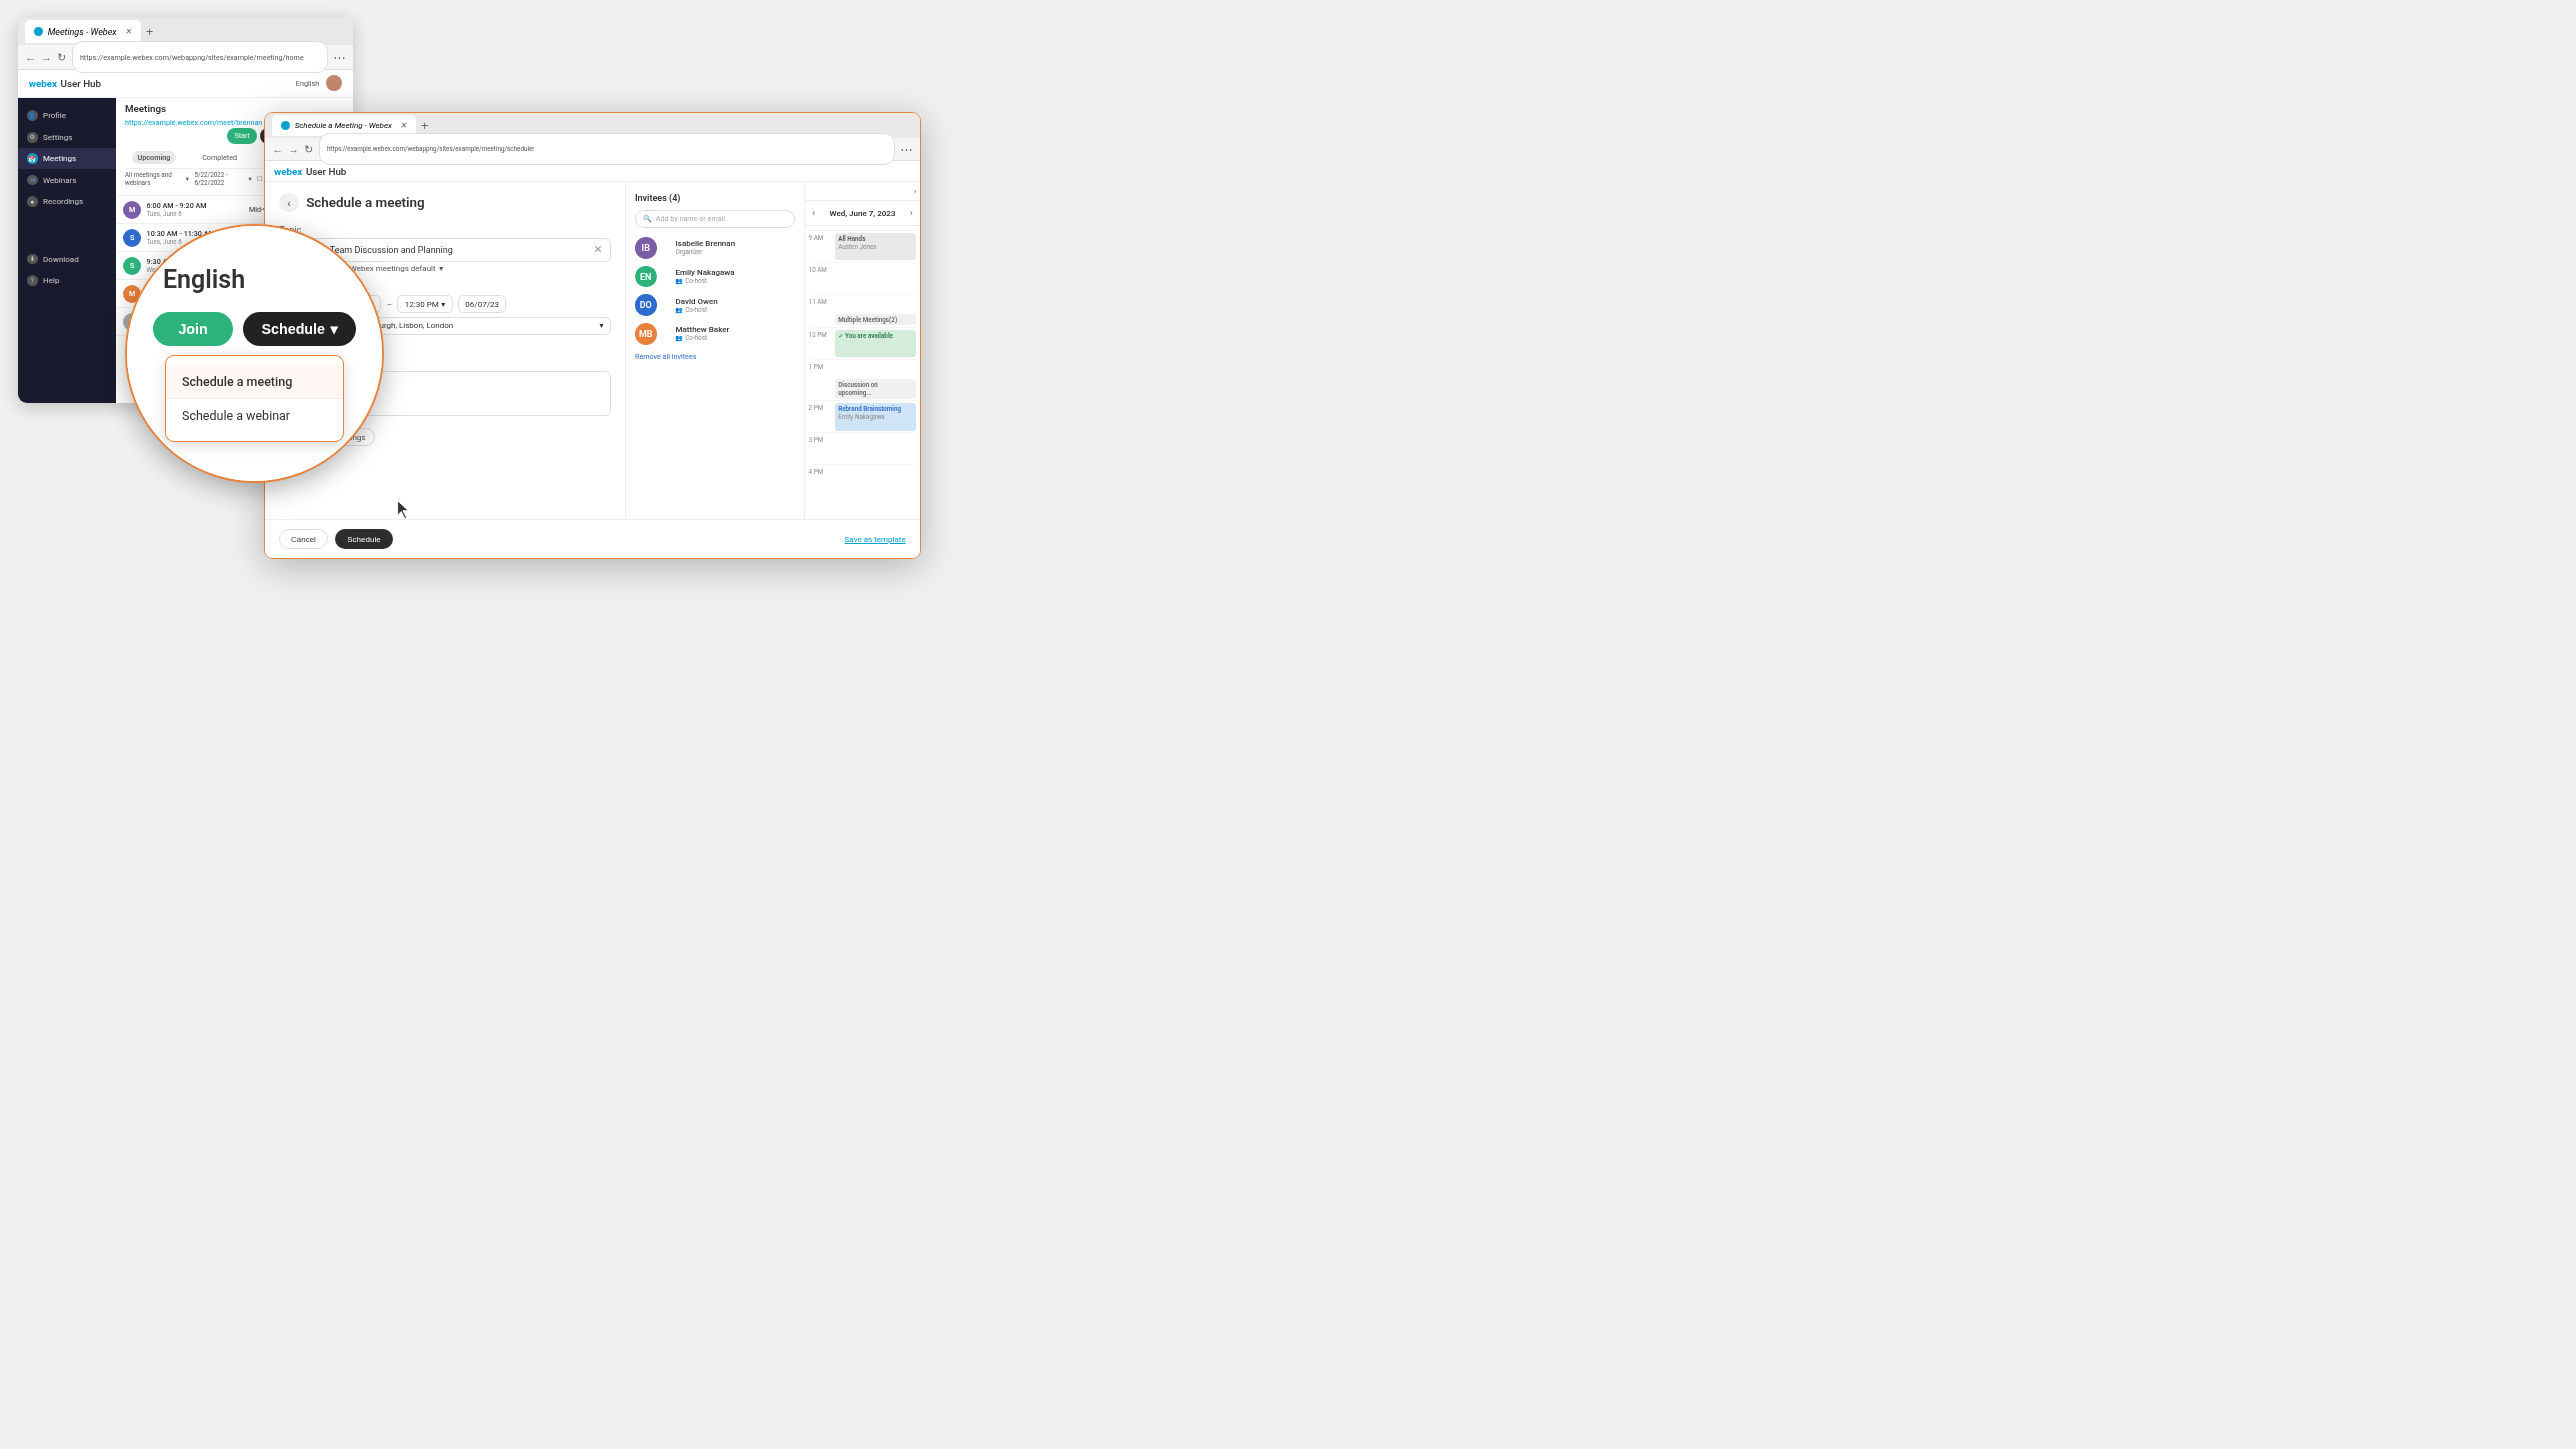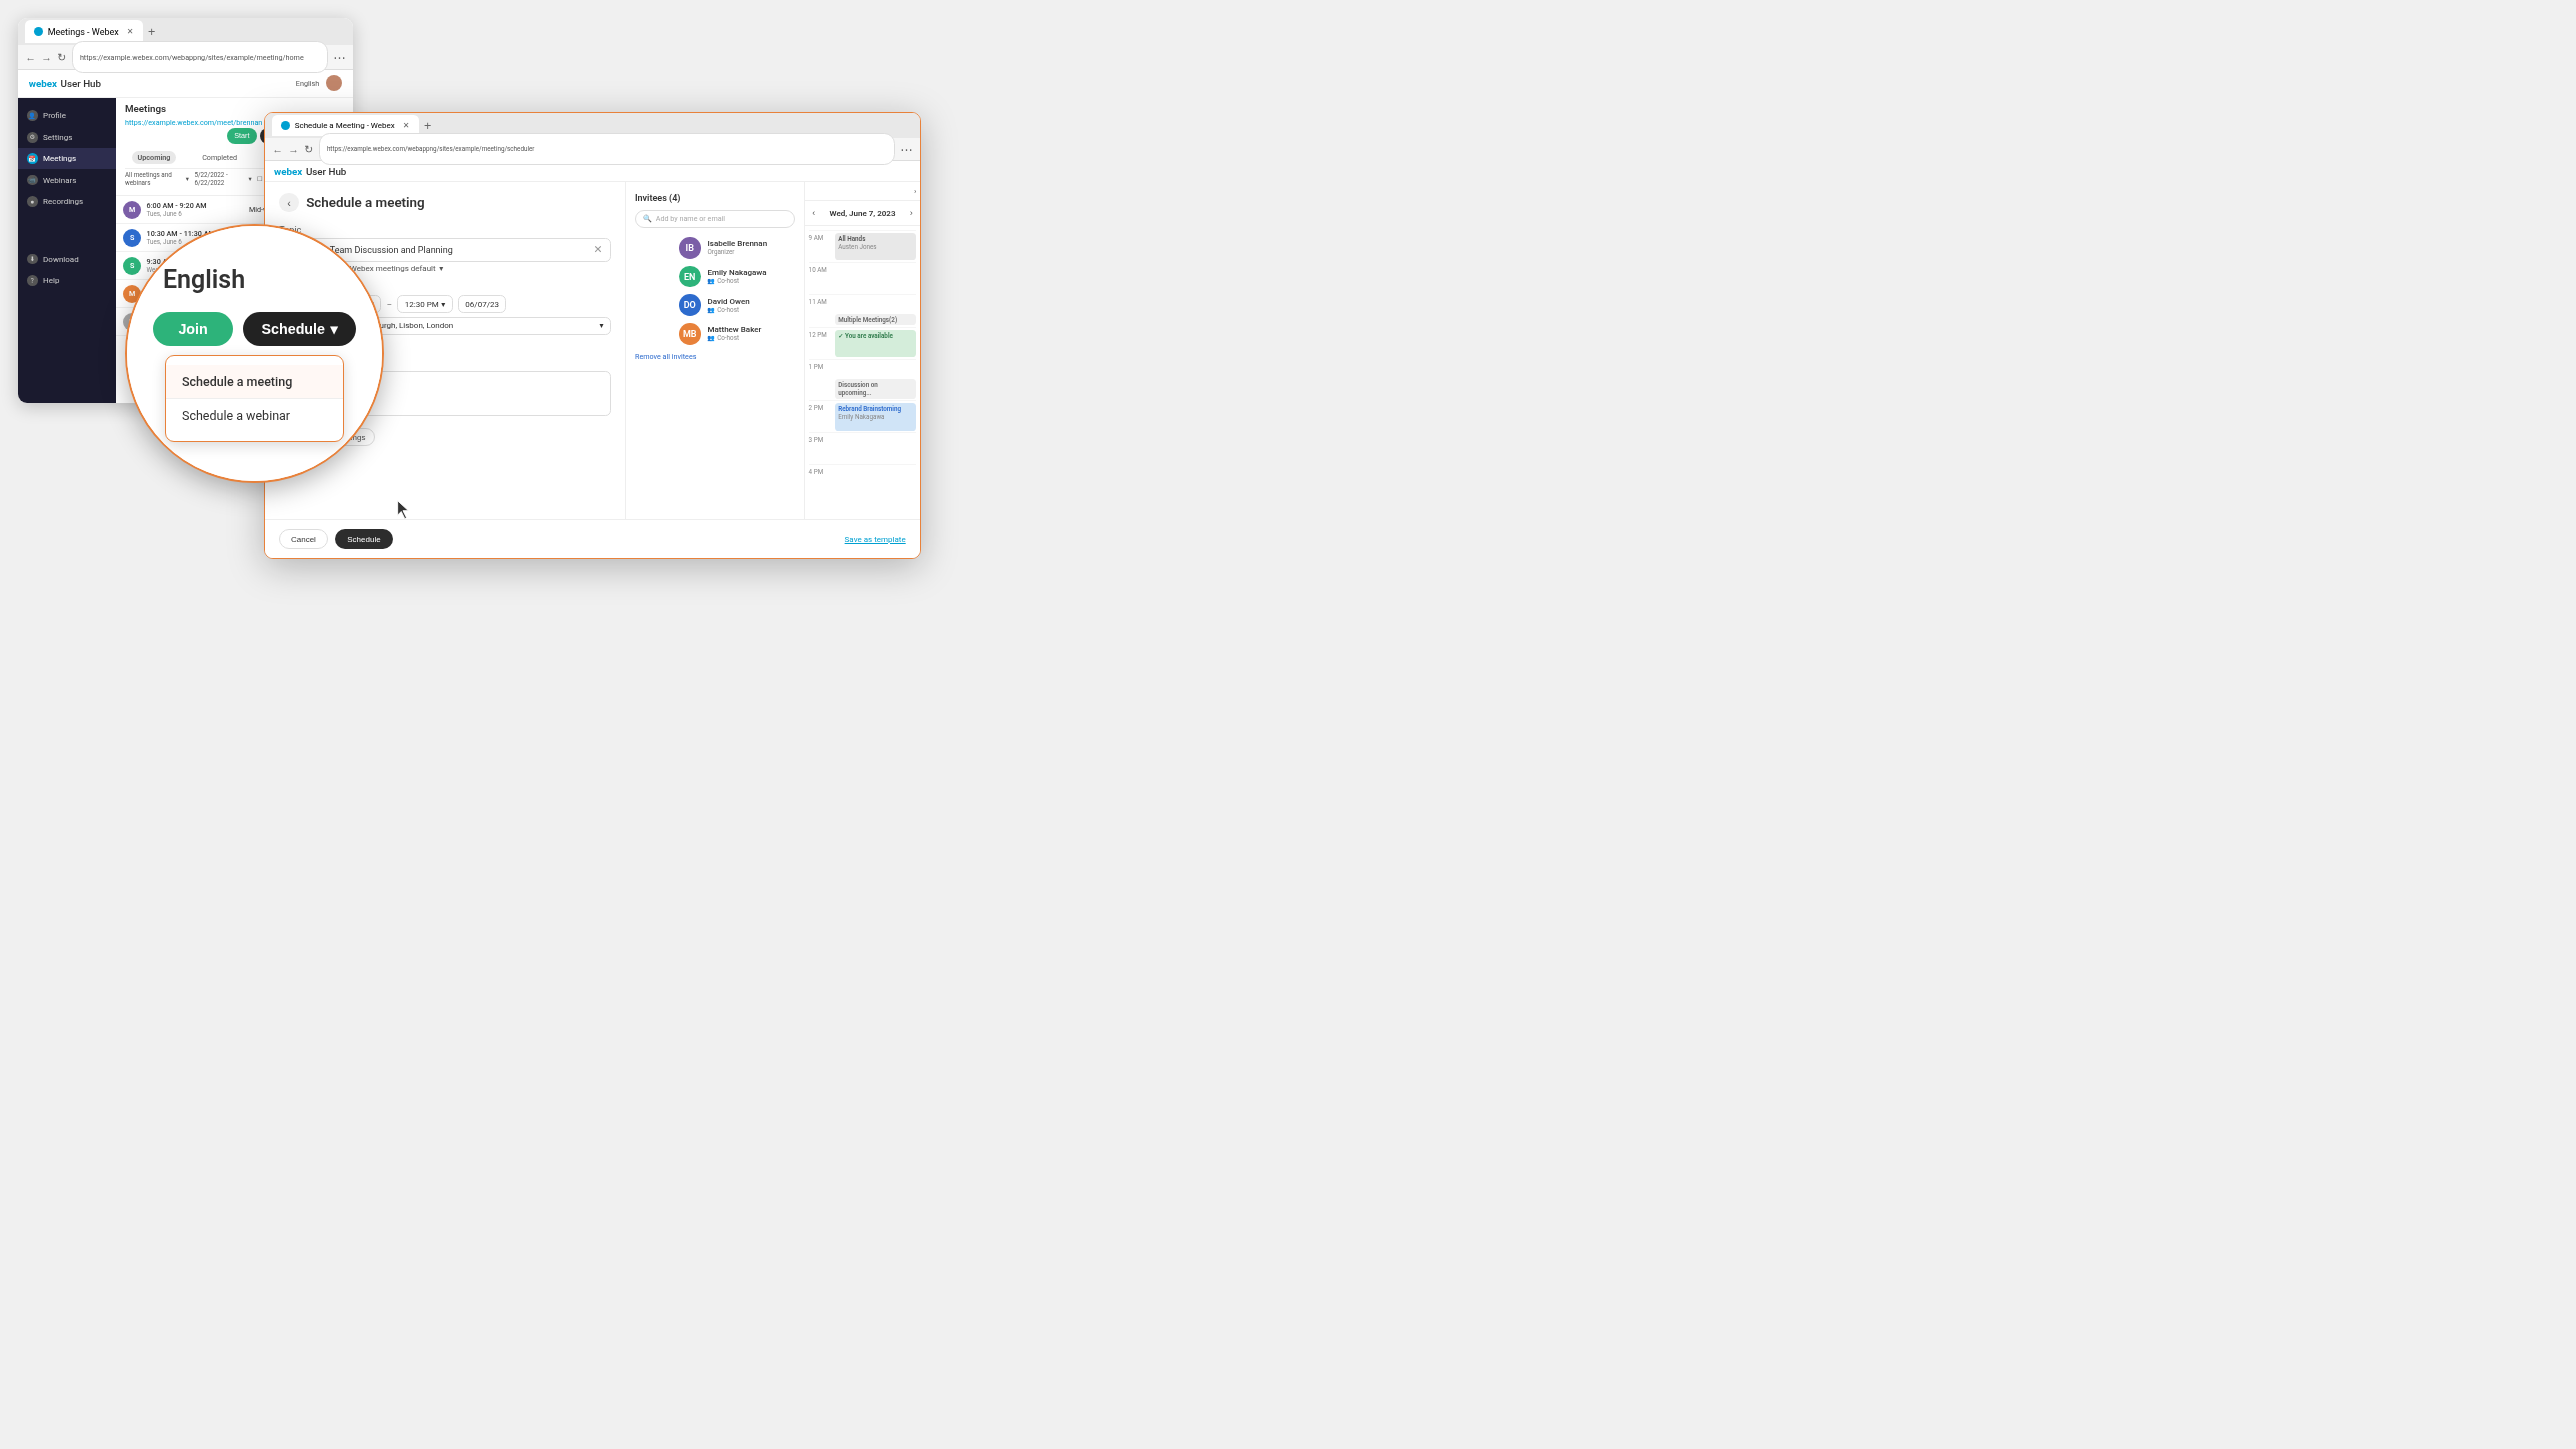--- a/index.html
+++ b/index.html
@@ -36,20 +36,21 @@
     }
     .browser-tab {
       background: #fff;
       border-radius: 5.4px 5.4px 0 0;
       padding: 3.6px 9px;
       font-size: 9px;
       display: flex;
       align-items: center;
       gap: 4.5px;
       height: 23px;
+      font-style: italic;
     }
     .browser-tab .webex-dot {
       width: 9px;
       height: 9px;
       border-radius: 50%;
       background: #00a0d1;
     }
     .tab-close { font-size: 8px; color: #666; cursor: pointer; margin-left: 3.6px; }
     .tab-new { background: none; border: none; font-size: 12.5px; cursor: pointer; color: #666; }
 
@@ -548,23 +549,22 @@
       font-size: 7.2px;
       color: #999;
       display: flex;
       align-items: center;
       gap: 3.6px;
       margin-bottom: 9px;
     }
     .invitee-item {
       display: flex;
       align-items: center;
-      gap: 7px;
+      gap: 19px;
       margin-bottom: 7.2px;
-      margin-left: 44px;
     }
     .invitee-avatar {
       width: 21.5px;
       height: 21.5px;
       border-radius: 50%;
       overflow: hidden;
       flex-shrink: 0;
       display: flex;
       align-items: center;
       justify-content: center;

